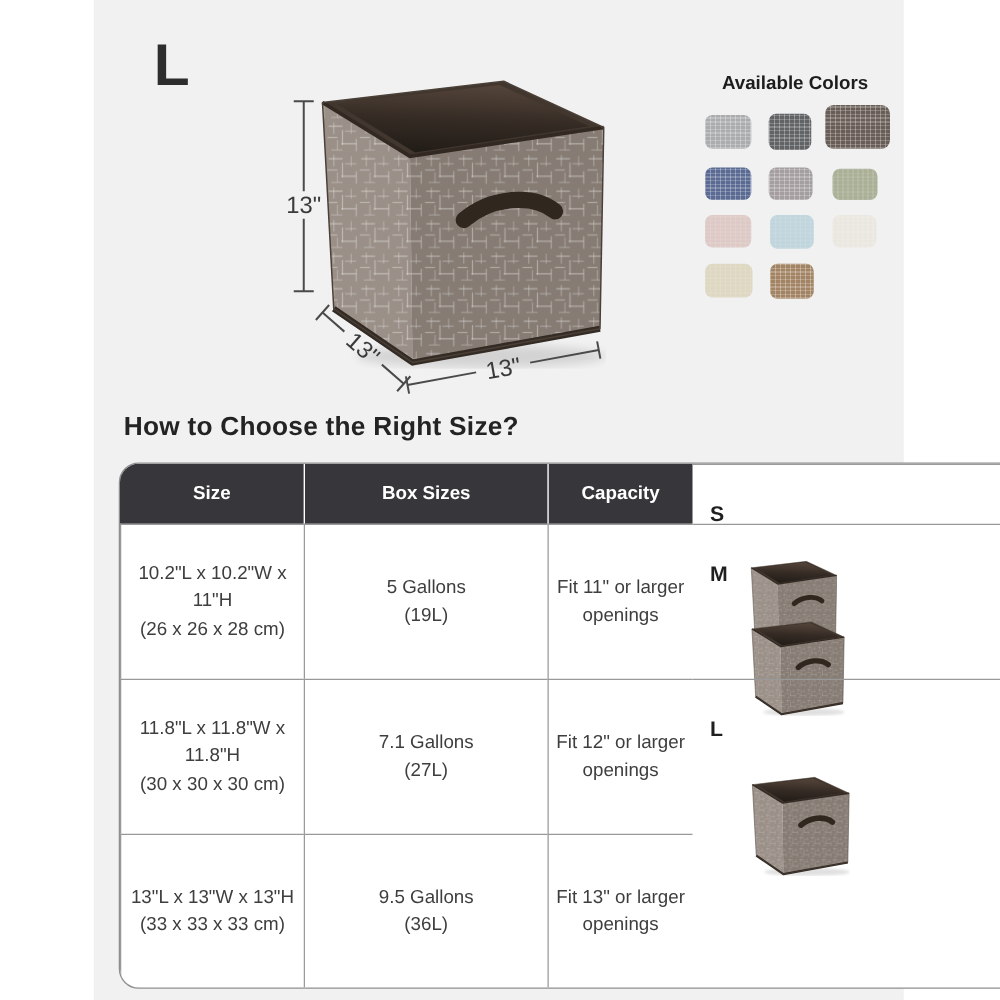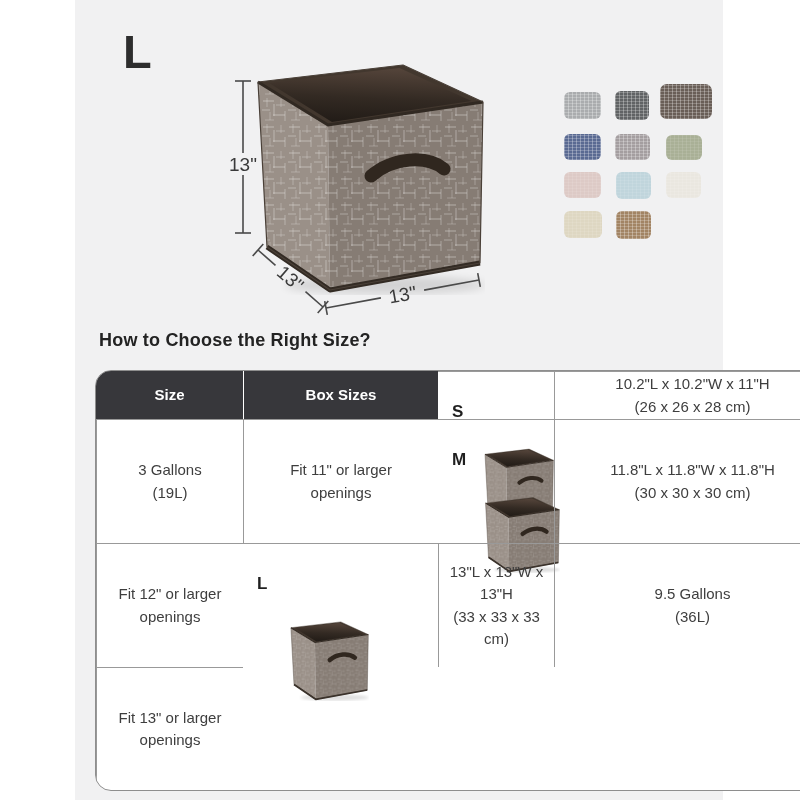--- a/index.html
+++ b/index.html
@@ -29,21 +29,21 @@
     content:""; position:absolute; inset:0; border-radius:inherit;
     background:
       repeating-linear-gradient(90deg, rgba(255,255,255,.30) 0 1px, rgba(255,255,255,0) 1px 4px),
       repeating-linear-gradient(0deg,  rgba(255,255,255,.22) 0 1px, rgba(255,255,255,0) 1px 3px);
   }
   .swatch.smooth::after { opacity:.35; }
   .swatch.selected { border-radius:7px; }
 
   .guide-heading {
     position:absolute; left:99px; top:330px;
-    font-size:18px; font-weight:700; color:#232323; letter-spacing:.2px;
+    font-size:21px; font-weight:700; color:#232323; letter-spacing:.2px;
   }
 
   .size-table {
     position:absolute; left:95px; top:370px; width:736px; height:421px;
     box-sizing:border-box; background:#ffffff;
     border:1px solid #8e8e8e; border-radius:16px; overflow:hidden;
     display:grid;
     grid-template-columns:147px 195px 116px 1fr;
     grid-template-rows:48px 124px 124px 1fr;
   }
@@ -132,62 +132,66 @@
 
     <g stroke="#4a4a4a" stroke-width="1.6">
       <path d="M99.7 253.1 L102.3 266.9"></path>
       <path d="M252.7 225.1 L255.3 238.9"></path>
       <path d="M101 260 L155.9 249.9"></path>
       <path d="M199.1 242.1 L254 232"></path>
     </g>
     <text class="dim-text" x="177.5" y="246.5" dy=".35em" text-anchor="middle" transform="rotate(-10 177.5 246.5)">13"</text>
   </svg>
 
+  <div class="colors-title">Available Colors</div>
 
   <div class="swatches">
     <div class="swatch" style="left: 564px; top: 92px; width: 37px; height: 27px; background: rgb(170, 172, 174);" title="light-gray"></div>
     <div class="swatch" style="left: 615px; top: 91px; width: 34px; height: 29px; background: rgb(97, 99, 101);" title="charcoal-gray"></div>
     <div class="swatch selected" style="left: 660px; top: 84px; width: 52px; height: 35px; background: rgb(105, 94, 87);" title="dark-brown"></div>
     <div class="swatch" style="left: 564px; top: 134px; width: 37px; height: 26px; background: rgb(90, 106, 146);" title="denim-blue"></div>
     <div class="swatch" style="left: 615px; top: 134px; width: 35px; height: 26px; background: rgb(164, 158, 160);" title="warm-gray"></div>
     <div class="swatch smooth" style="left: 666px; top: 135px; width: 36px; height: 25px; background: rgb(169, 176, 150);" title="sage-green"></div>
     <div class="swatch smooth" style="left: 564px; top: 172px; width: 37px; height: 26px; background: rgb(221, 202, 198);" title="blush-pink"></div>
     <div class="swatch smooth" style="left: 616px; top: 172px; width: 35px; height: 27px; background: rgb(192, 213, 220);" title="light-blue"></div>
     <div class="swatch smooth" style="left: 666px; top: 172px; width: 35px; height: 26px; background: rgb(234, 231, 224);" title="ivory"></div>
     <div class="swatch smooth" style="left: 564px; top: 211px; width: 38px; height: 27px; background: rgb(222, 215, 194);" title="cream"></div>
     <div class="swatch" style="left: 616px; top: 211px; width: 35px; height: 28px; background: rgb(162, 132, 100);" title="camel-brown"></div>
   </div>
 
   <div class="guide-heading">How to Choose the Right Size?</div>
 
   <div class="size-table">
     <div class="th first">Size</div>
     <div class="th">Box Sizes</div>
+    <div class="th">Capacity</div>
 
     <div class="td size-cell">
       <span class="row-letter">S</span>
       <svg class="mini-cube" viewBox="0 0 250 250" width="76" height="76">
           <use href="#cube-sym" width="250" height="250"></use>
         </svg>
     </div>
     <div class="td">10.2"L x 10.2"W x 11"H
 (26 x 26 x 28 cm)</div>
-    <div class="td">3 Gallons
+    <div class="td">5 Gallons
 (19L)</div>
     <div class="td">Fit 11" or larger
 openings</div>
 
     <div class="td size-cell">
       <span class="row-letter">M</span>
       <svg class="mini-cube" viewBox="0 0 250 250" width="82" height="82">
           <use href="#cube-sym" width="250" height="250"></use>
         </svg>
     </div>
     <div class="td">11.8"L x 11.8"W x 11.8"H
 (30 x 30 x 30 cm)</div>
+    <div class="td">7.1 Gallons
+(27L)</div>
     <div class="td">Fit 12" or larger
 openings</div>
 
     <div class="td size-cell">
       <span class="row-letter">L</span>
       <svg class="mini-cube" viewBox="0 0 250 250" width="86" height="86">
           <use href="#cube-sym" width="250" height="250"></use>
         </svg>
     </div>
     <div class="td">13"L x 13"W x 13"H

